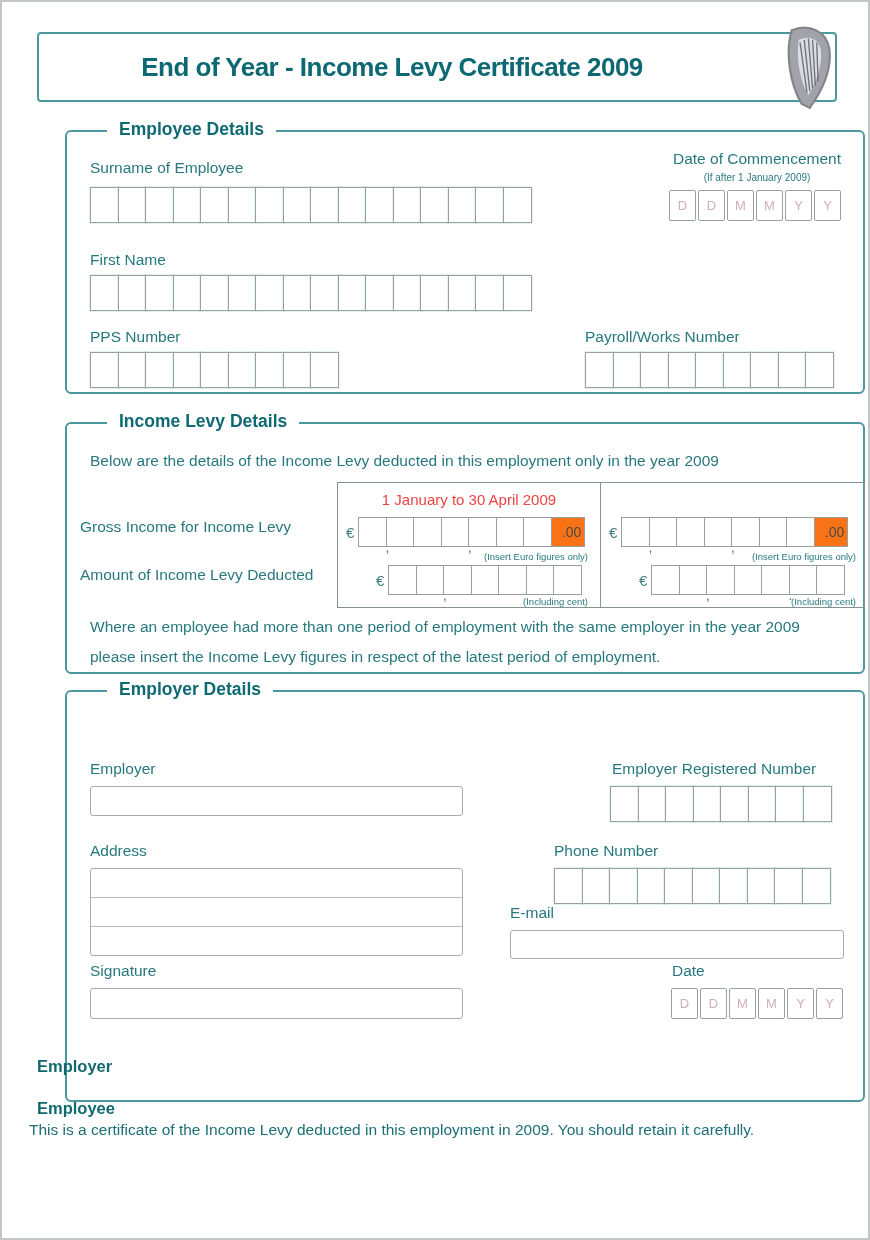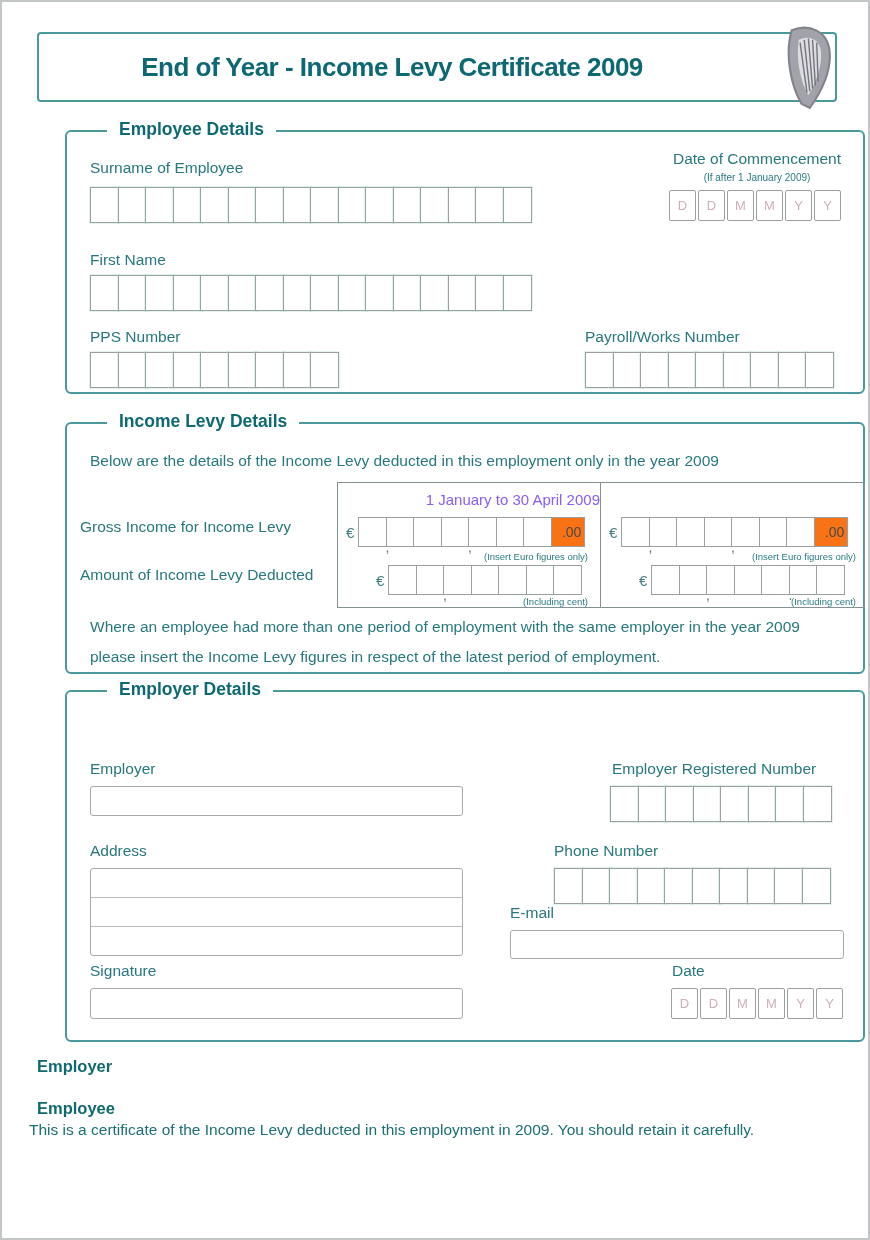--- a/index.html
+++ b/index.html
@@ -54,21 +54,21 @@
   }
   .addr-line{height:29px;border-bottom:1px solid #b9bdbd;box-sizing:border-box;}
   .addr-line:last-child{border-bottom:none;}
   
   .levy-table{
     position:absolute;left:270px;top:58px;width:528px;height:126px;
     border:1.5px solid #849293;box-sizing:border-box;display:flex;
   }
   .levy-col{position:relative;width:50%;box-sizing:border-box;}
   .levy-col.first{border-right:1.5px solid #849293;}
-  .period-hdr{position:absolute;top:8px;left:0;width:100%;text-align:right;font-size:15px;color:#8b5cf6;}
+  .period-hdr{position:absolute;top:8px;left:0;width:100%;text-align:center;font-size:15px;color:#ef4444;}
   .eurorow{position:absolute;display:flex;align-items:center;}
   .eurosym{font-size:15px;color:#3c7d80;margin-right:4px;}
   .eurorow .cells .cell{width:29px;height:30px;}
   .dec-cell{
     box-sizing:border-box;width:36px;height:30px;border:1.5px solid #9aa0a0;margin-left:-1.5px;
     display:flex;align-items:center;justify-content:flex-end;padding-right:3px;
     font-size:14px;color:#4a4a4a;background:#f97316;
   }
   .cellnote{position:absolute;font-size:9.5px;color:#2a7b80;white-space:nowrap;}
   .cell:after{position:absolute;bottom:-8px;right:-3px;color:#6d6d6d;font-size:14px;line-height:1;}
@@ -254,21 +254,21 @@
             </div>
         </div>
         <div class="cellnote" style="right:8px;top:113px;">(Including cent)</div>
       </div>
     </div>
 
     <div class="bodytext" style="left:23px;top:194px;">Where an employee had more than one period of employment with the same employer in the year 2009</div>
     <div class="bodytext" style="left:23px;top:224px;">please insert the Income Levy figures in respect of the latest period of employment.</div>
   </div>
 
-  <div class="section" style="top:688px;height:352px;">
+  <div class="section" style="top:688px;height:412px;">
     <div class="legend">Employer Details</div>
 
 
     <div class="lbl" style="left:23px;top:68px;">Employer</div>
     <div class="inputbox" style="left:23px;top:94px;width:373px;height:30px;"></div>
 
     <div class="lbl" style="left:545px;top:68px;">Employer Registered Number</div>
     <div class="cellrow w29" style="left:543px;top:94px;">
         <div class="cell"></div>
         <div class="cell"></div>

